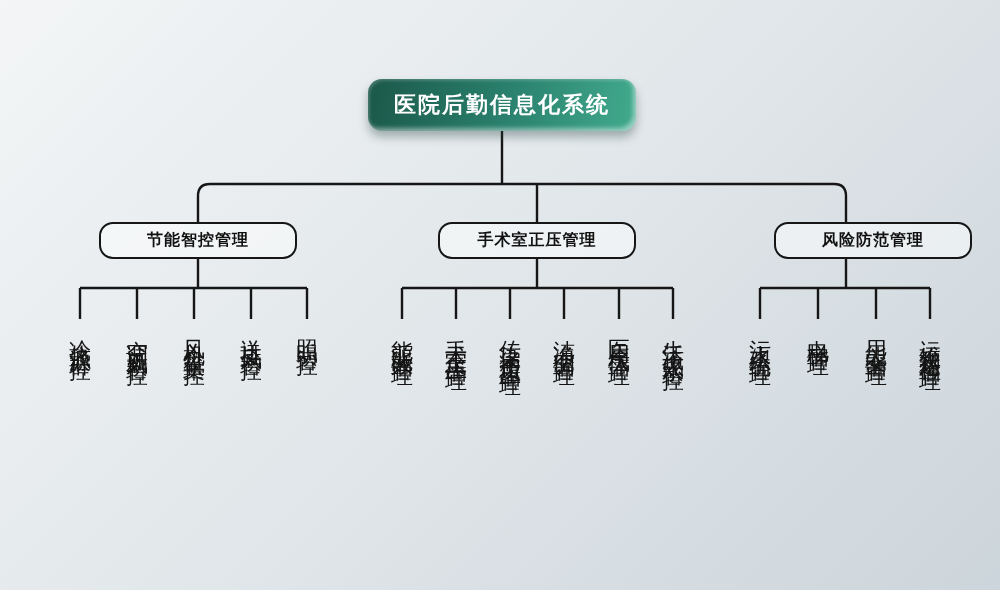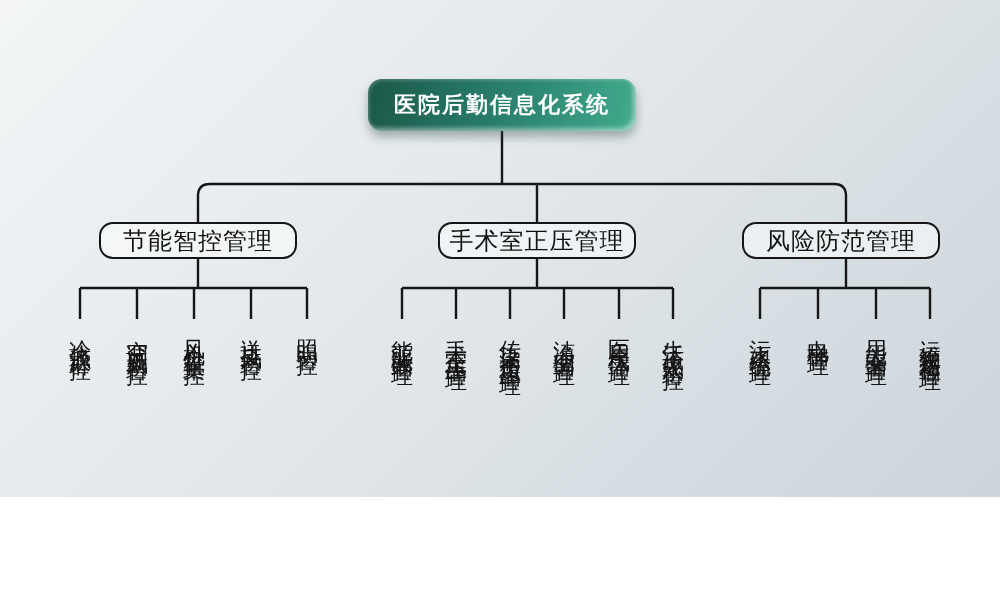--- a/index.html
+++ b/index.html
@@ -3,21 +3,21 @@
 <meta charset="utf-8">
 <style>
   html, body {
     margin: 0;
     padding: 0;
     font-family: "Liberation Sans", "DejaVu Sans", sans-serif;
   }
   .canvas {
     position: relative;
     width: 1000px;
-    height: 497px;
+    height: 590px;
     overflow: hidden;
     background: linear-gradient(135deg, #f3f5f6 0%, #e3e8eb 45%, #ccd5db 100%);
   }
   .connectors {
     position: absolute;
     left: 0; top: 0;
     width: 1000px; height: 609px;
   }
   .connectors path {
     fill: none;
@@ -46,22 +46,22 @@
     top: 222px;
     width: 198px; height: 37px;
     box-sizing: border-box;
     border: 2.5px solid #161616;
     border-radius: 14px;
     background: rgba(252, 253, 254, 0.55);
     display: flex;
     align-items: center;
     justify-content: center;
     color: #111111;
-    font-size: 24px;
-    font-weight: normal;
+    font-size: 16px;
+    font-weight: bold;
     letter-spacing: 1px;
   }
   .leaf {
     position: absolute;
     top: 322px;
     transform: translateX(-50%);
     writing-mode: vertical-rl;
     text-orientation: upright;
     font-size: 22px;
     font-weight: 500;
@@ -92,21 +92,21 @@
 
     <path d="M846,259 L846,288"></path>
     <path d="M760,288 L930,288"></path>
     <path d="M760,288 L760,319 M818,288 L818,319 M876,288 L876,319 M930,288 L930,319"></path>
   </svg>
 
   <div class="node-root">医院后勤信息化系统</div>
 
   <div class="node-branch" style="left:99px">节能智控管理</div>
   <div class="node-branch" style="left:438px">手术室正压管理</div>
-  <div class="node-branch" style="left:742px">风险防范管理</div>
+  <div class="node-branch" style="left:774px">风险防范管理</div>
 
   <div class="leaf" style="left:80px">冷热源群控</div>
   <div class="leaf" style="left:137px">空调新风智控</div>
   <div class="leaf" style="left:194px">风机盘管集控</div>
   <div class="leaf" style="left:251px">送排风智控</div>
   <div class="leaf" style="left:307px">照明智控</div>
 
   <div class="leaf" style="left:402px">能源能效管理</div>
   <div class="leaf" style="left:456px">手术室正压管理</div>
   <div class="leaf" style="left:510px">传染病房负压管理</div>

